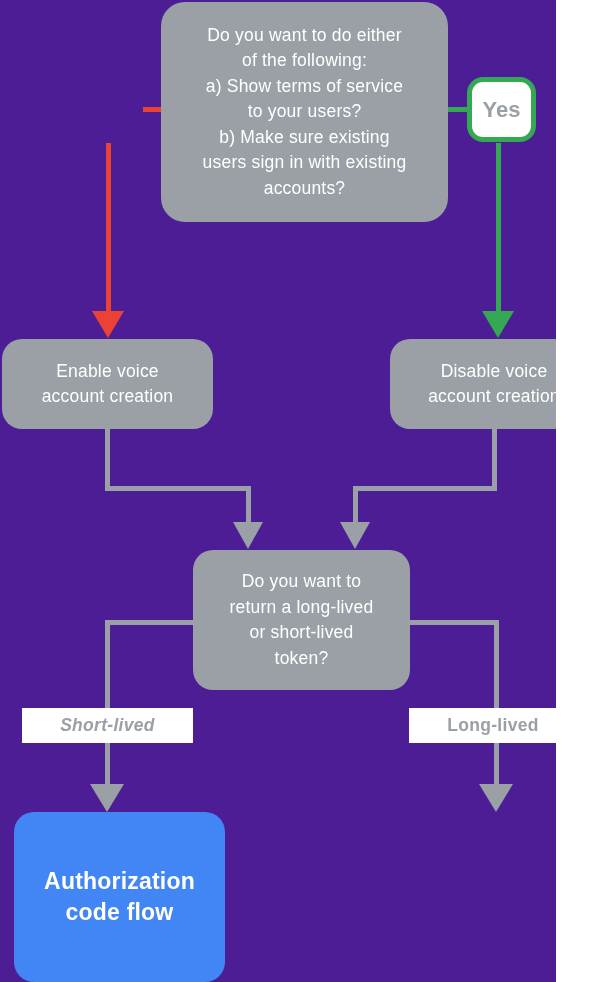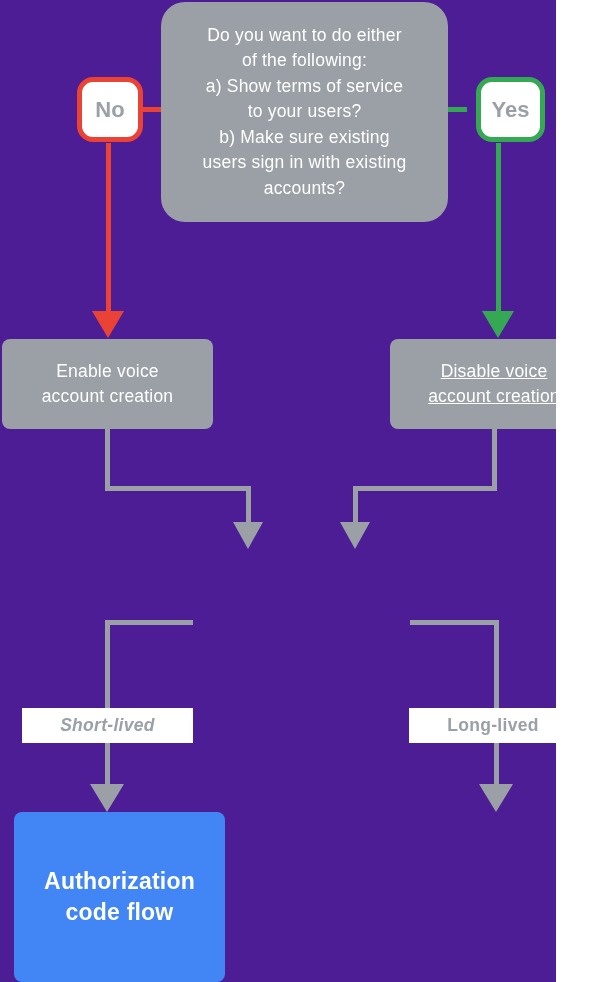--- a/index.html
+++ b/index.html
@@ -11,29 +11,29 @@
     overflow:hidden;
   }
   
   .node{
     position:absolute;
     background:#9AA0A6;
     color:#ffffff;
     display:flex;align-items:center;justify-content:center;
     text-align:center;
     white-space:pre-line;
-    border-radius:8px;
+    border-radius:20px;
     font-size:17.5px;
     line-height:25.5px;
     letter-spacing:0.2px;
     box-sizing:border-box;
   }
   .top-box{left:161px;top:2px;width:287px;height:220px;border-radius:24px;}
   .enable-box{left:2px;top:339px;width:211px;height:90px;}
-  .disable-box{left:390px;top:339px;width:208px;height:90px;text-decoration:underline;}
+  .disable-box{left:390px;top:339px;width:208px;height:90px;}
   .mid-box{left:193px;top:550px;width:217px;height:140px;}
   .result{
     background:#4285F4;
     font-weight:bold;
     font-size:23px;
     line-height:31px;
   }
   .auth-box{left:14px;top:812px;width:211px;height:170px;}
   .implicit-box{left:390px;top:812px;width:208px;height:170px;}
 
@@ -44,21 +44,21 @@
     border:5px solid;
     border-radius:16px;
     color:#9AA0A6;
     font-weight:600;
     font-size:22px;
     display:flex;align-items:center;justify-content:center;
     box-sizing:border-box;
     z-index:3;
   }
   .badge-no{left:77px;top:77px;width:66px;height:65px;border-color:#EA4335;}
-  .badge-yes{left:467px;top:77px;width:69px;height:65px;border-color:#34A853;margin-left:9px;}
+  .badge-yes{left:467px;top:77px;width:69px;height:65px;border-color:#34A853;}
 
   
   .line{position:absolute;background:#9AA0A6;z-index:1;}
   .line.red{background:#EA4335;}
   .line.green{background:#34A853;}
 
   
   .arrow-down{
     position:absolute;width:0;height:0;z-index:1;
     border-left:15px solid transparent;
@@ -115,30 +115,33 @@
   <div class="arrow-down arrow-big" style="left:479px;top:784px;"></div>
 
   <div class="node top-box">Do you want to do either
 of the following:
 a) Show terms of service
 to your users?
 b) Make sure existing
 users sign in with existing
 accounts?</div>
 
-  <div class="badge badge-no">No</div>
 
   <div class="badge badge-yes">Yes</div>
 
   <div class="node enable-box">Enable voice
 account creation</div>
 
   <div class="node disable-box">Disable voice
 account creation</div>
 
+  <div class="node mid-box">Do you want to
+return a long-lived
+or short-lived
+token?</div>
 
   <div class="route-label label-short">Short-lived</div>
 
   <div class="route-label label-long">Long-lived</div>
 
   <div class="node result auth-box">Authorization
 code flow</div>
 
 
 </div>

